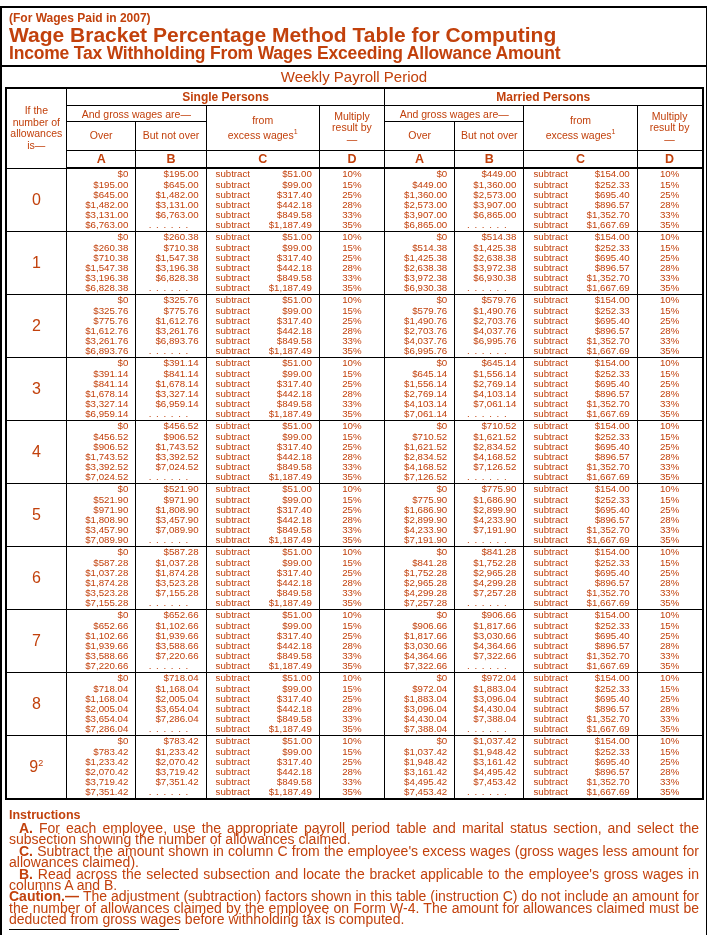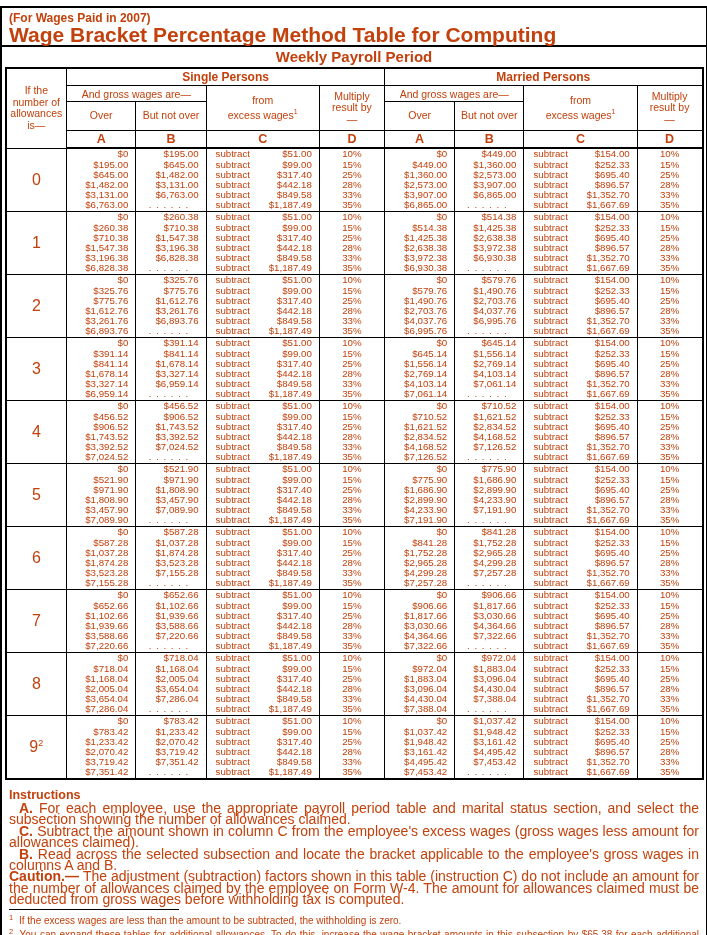--- a/index.html
+++ b/index.html
@@ -15,21 +15,21 @@
     border-right:1px solid #000;
     border-bottom:5px solid #000;
     overflow:hidden;
     margin-top:6px;
   }
   .hdr { padding:3px 7px 0 7px; }
   .paid-note { font-size:12px; font-weight:bold; line-height:15px; }
   .title1 { font-size:21px; font-weight:bold; line-height:17px; }
   .title2 { font-size:17.5px; font-weight:bold; line-height:20px; letter-spacing:-0.2px; }
   .title-rule { border-top:2.5px solid #000; margin-top:2px; }
-  .period-title { text-align:center; font-size:15px; font-weight:bold; padding:1px 0 2px 0; line-height:17px; }
+  .period-title { text-align:center; font-size:15px; font-weight:normal; padding:1px 0 2px 0; line-height:17px; }
 
   table.tax { border-collapse:collapse; table-layout:fixed; width:699px; margin:0 auto; border:2px solid #000; }
   table.tax th, table.tax td { border:1px solid #000; padding:0; font-weight:normal; }
   .th-allow { font-size:10.5px; line-height:11.5px; text-align:center; vertical-align:middle; padding:0 2px; }
   .th-persons { font-size:12px; font-weight:bold !important; height:16px; vertical-align:middle; }
   .th-gross { font-size:10.5px; height:15px; text-align:center; vertical-align:middle; }
   .th-mid { font-size:10.5px; line-height:11.5px; text-align:center; vertical-align:middle; }
   .th-over { height:28px; }
   .th-multiply div { width:46px; margin:0 auto; }
   .th-letter { font-size:12.5px; font-weight:bold !important; height:16px; text-align:center; vertical-align:middle; }
@@ -56,20 +56,21 @@
   .fns sup { font-size:7.5px; padding-right:3px; }
 </style>
 </head>
 <body>
 
 <div class="page">
 
   <div class="hdr">
     <div class="paid-note">(For Wages Paid in 2007)</div>
     <div class="title1">Wage Bracket Percentage Method Table for Computing</div>
+    <div class="title2">Income Tax Withholding From Wages Exceeding Allowance Amount</div>
   </div>
   <div class="title-rule"></div>
   <div class="period-title">Weekly Payroll Period</div>
 
   <table class="tax">
     <colgroup>
       <col style="width:61px">
         <col style="width:69px">
         <col style="width:70px">
         <col style="width:113px">

